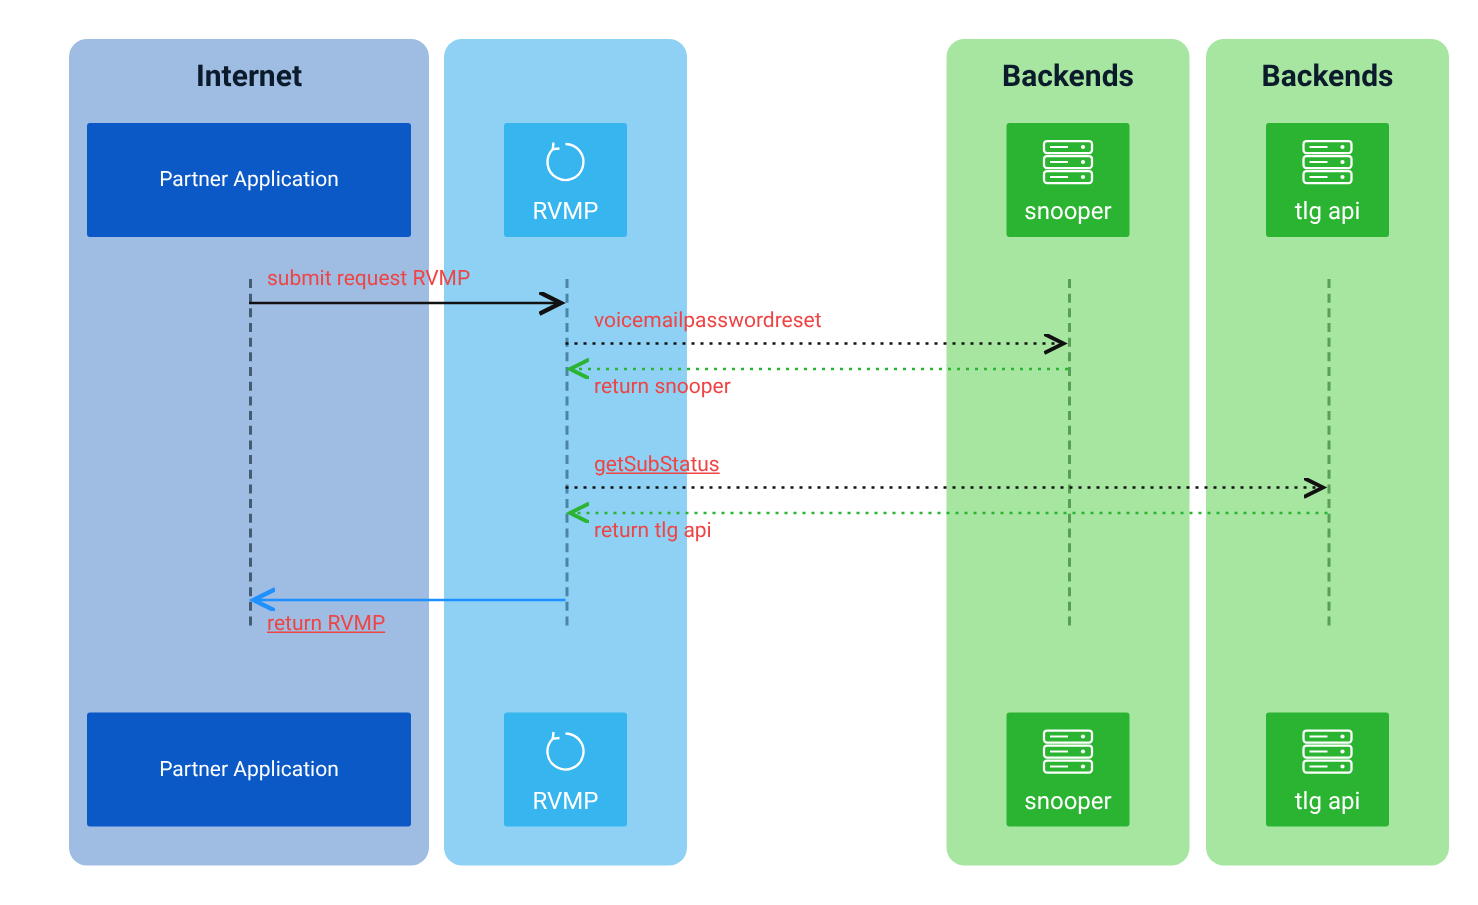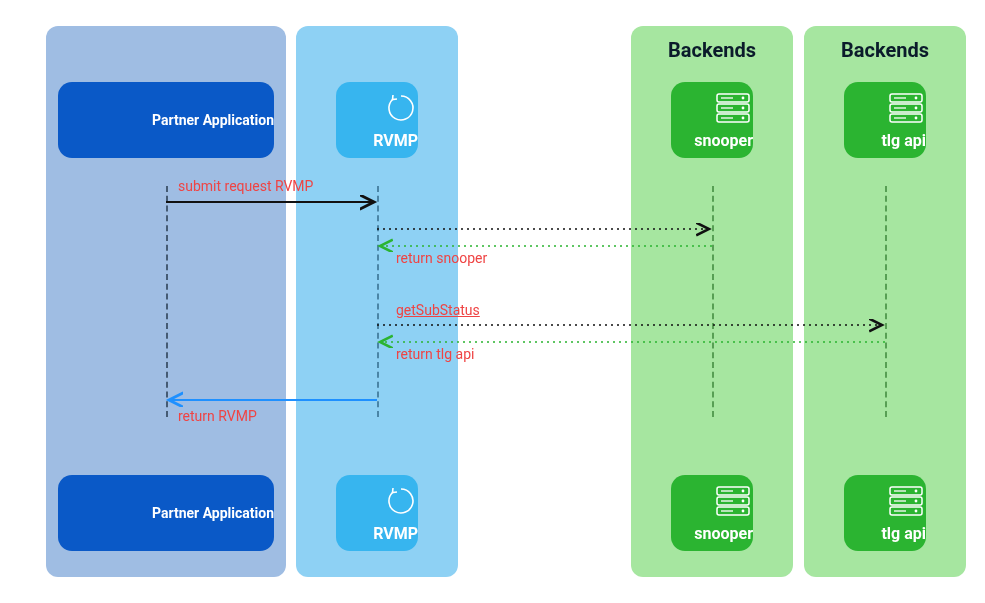--- a/index.html
+++ b/index.html
@@ -30,28 +30,28 @@
     color: #0b1b2b;
     padding-top: 12px;
   }
   .lane.internet { left: 40px; width: 240px; background: #9fbde3; }
   .lane.csi      { left: 290px; width: 162px; background: #8ed1f4; }
   .lane.back1    { left: 625px; width: 162px; background: #a6e6a0; }
   .lane.back2    { left: 798px; width: 162px; background: #a6e6a0; }
 
   .node {
     position: absolute;
-    border-radius: 14px;
+    border-radius: 2px;
     display: flex;
     flex-direction: column;
-    align-items: flex-end;
+    align-items: center;
     justify-content: center;
     gap: 6px;
     color: #fff;
-    font-weight: 700;
+    font-weight: 400;
   }
   .node.blue   { background: #0a59c7; }
   .node.cyan   { background: #37b5ef; }
   .node.green  { background: #2bb431; }
 
   .node .label { font-size: 14px; }
   .node.cyan .label, .node.green .label { font-size: 16px; }
 
   .partner { font-size: 15px; }
 
@@ -81,20 +81,21 @@
     height: 100%;
     pointer-events: none;
   }
 </style>
 </head>
 <body>
 
 <div class="frame">
 
   <div class="lane internet">
+    <div class="lane-title">Internet</div>
     <div class="lifeline" style="left:50%;"></div>
     <div class="node blue" style="left:12px; right:12px; top:56px; height:76px;">
       <span class="label partner">Partner Application</span>
     </div>
     <div class="node blue" style="left:12px; right:12px; bottom:26px; height:76px;">
       <span class="label partner">Partner Application</span>
     </div>
   </div>
 
   <div class="lane csi">
@@ -175,24 +176,25 @@
           <circle cx="30" cy="27" r="1.4" fill="#fff"></circle>
         <line x1="8" y1="7" x2="20" y2="7" stroke="#fff" stroke-width="1.3"></line>
         <line x1="8" y1="17" x2="20" y2="17" stroke="#fff" stroke-width="1.3"></line>
         <line x1="8" y1="27" x2="20" y2="27" stroke="#fff" stroke-width="1.3"></line>
       </svg>
       <span class="label">tlg api</span>
     </div>
   </div>
 
   <div class="msg-label" style="left:172px; top:172px;">submit request RVMP</div>
+  <div class="msg-label" style="left:390px; top:200px;">voicemailpasswordreset</div>
   <div class="msg-label" style="left:390px; top:244px;">return snooper</div>
   <div class="msg-label" style="left:390px; top:296px;text-decoration:underline;">getSubStatus</div>
   <div class="msg-label" style="left:390px; top:340px;">return tlg api</div>
-  <div class="msg-label" style="left:172px; top:402px;">return RVMP</div>
+  <div class="msg-label" style="left:172px; top:402px;text-decoration:underline;">return RVMP</div>
 
   <svg class="arrows" viewBox="0 0 973 591">
     <defs>
       <marker id="ah-black" markerWidth="10" markerHeight="10" refX="8" refY="4" orient="auto">
         <path d="M0,0 L8,4 L0,8" fill="none" stroke="#111" stroke-width="1.6"></path>
       </marker>
       <marker id="ah-blue" markerWidth="10" markerHeight="10" refX="8" refY="4" orient="auto">
         <path d="M0,0 L8,4 L0,8" fill="none" stroke="#1e90ff" stroke-width="1.6"></path>
       </marker>
       <marker id="ah-green" markerWidth="10" markerHeight="10" refX="8" refY="4" orient="auto">

